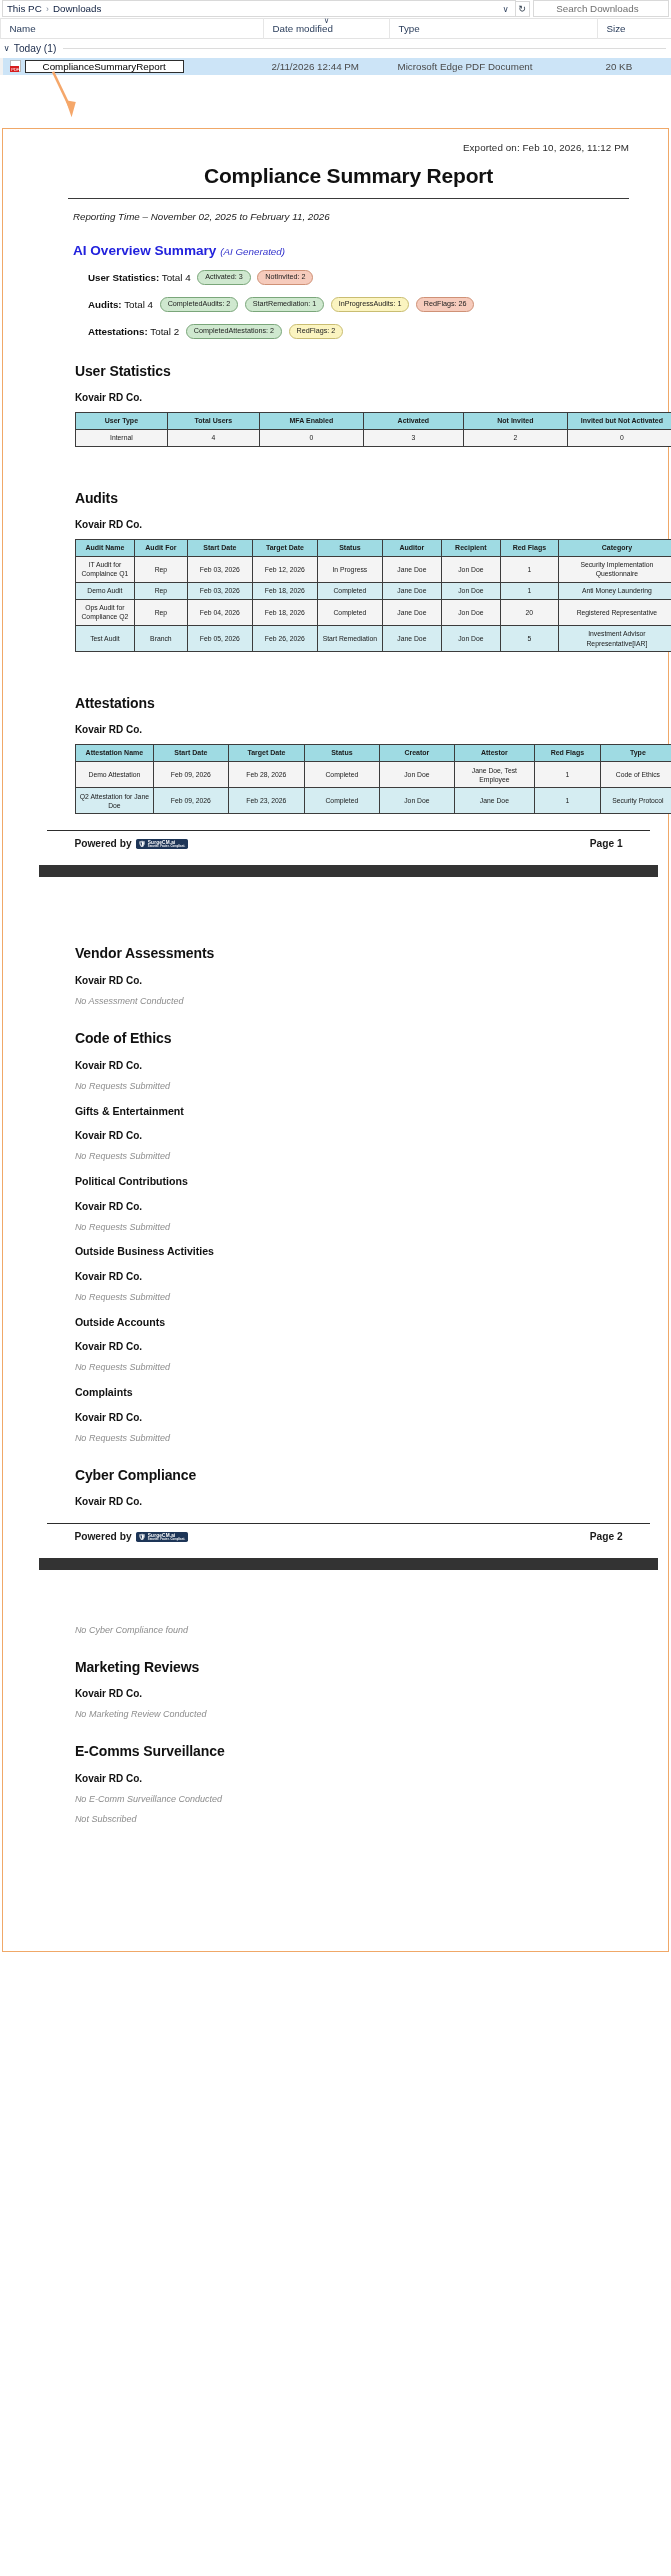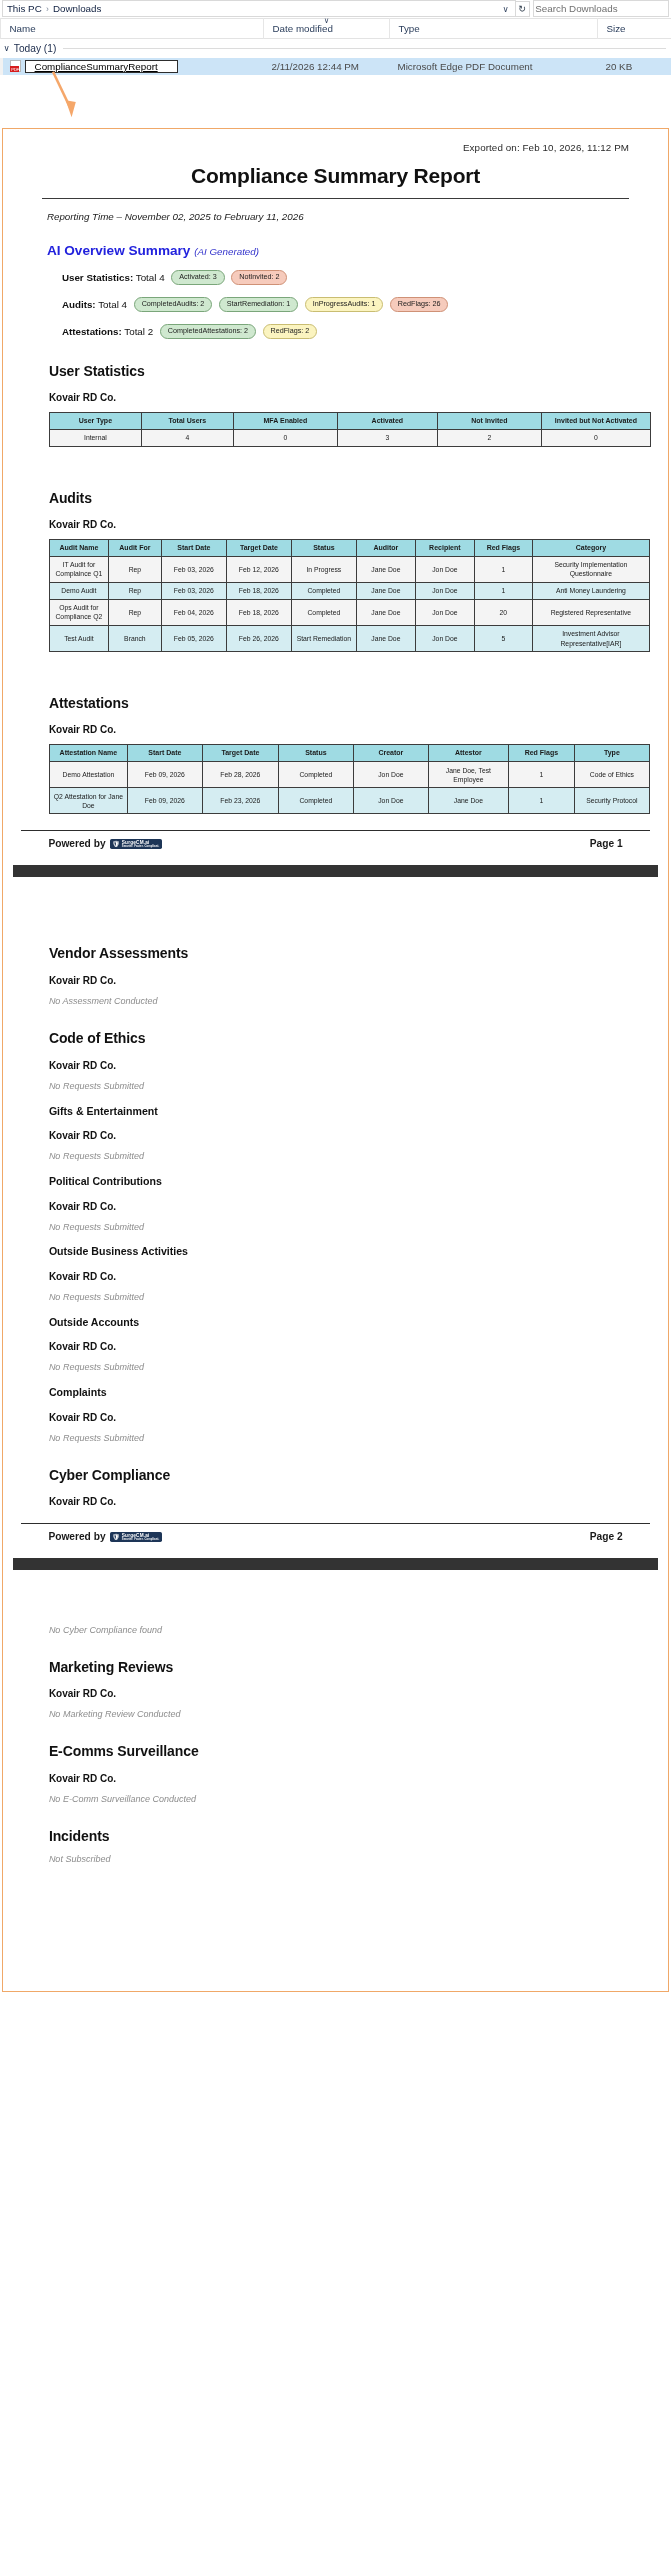--- a/index.html
+++ b/index.html
@@ -39,21 +39,21 @@
   .crumb-spacer { flex:1 1 auto; }
   .crumb-caret { color:#3a4a66; font-size:8.5px; padding:0 3.4px; }
   .refresh-btn {
     width:14.4px; height:16px; border:0.8px solid #d9d9d9; border-left:none;
     display:flex; align-items:center; justify-content:center;
     font-size:9.3px; color:#33404f; background:#fff;
   }
   .searchbox {
     width: 136px; height:17px; margin-left:3.4px;
     border:0.8px solid #d9d9d9; background:#fff;
-    display:flex; align-items:center; padding:0 1px;
+    display:flex; align-items:center; padding:0 22px;
     font-size:9.8px; color:#707070;
   }
 
   .colheader {
     height: 20.4px;
     display: flex;
     align-items: center;
     border-bottom: 0.8px solid #e3e3e3;
     background: #ffffff;
     position: relative;
@@ -97,39 +97,39 @@
   }
   .pdf-icon::after {
     content: "PDF";
     position:absolute; left:-0.8px; bottom:-0.8px;
     background:#d71c1c; color:#fff; font-size:4.2px;
     font-family:"Liberation Sans", sans-serif;
     line-height:5.1px; padding:0.8px 0.8px 0 0.8px; letter-spacing:-0.3px;
   }
   .rename-field {
     border: 0.8px solid #2d2d2d; background:#fff; color:#000;
-    font-size:9.8px; padding: 0px 9px; height:12.7px; line-height:12px;
+    font-size:9.8px; padding: 0px 17px; height:12.7px; line-height:12px;
     min-width: 153px;
-    text-decoration: underline;
   }
   .file-date-cell { width:126px; padding-left:8.5px; }
   .file-type-cell { width:208px; padding-left:8.5px; }
   .file-size-cell { width:72px; padding-left:8.5px; text-align:left; }
 
   .left-rail { position:absolute; left:0; top:0; bottom:0; width:3.4px; background:#f2f2f2; }
 
   
   .arrow-zone { position: relative; height: 53px; }
   .arrow-zone svg { position:absolute; left: 25.5px; top: -5.1px; }
 
   
   .pdf-wrap {
     border: 1.7px solid #f0a868;
     margin: 0 1.7px 5.1px 1.7px;
     background: #fff;
+    padding-left: 26px;
   }
   .page { padding: 0 10.2px; background:#fff; }
   .exported {
     text-align: right;
     font-size: 9.8px;
     color: #2a2a2a;
     padding: 13.6px 29px 0 0;
     letter-spacing: 0.1px;
   }
   .doc-title {
@@ -547,20 +547,19 @@
   <div class="page">
     <div class="gap-lg"></div>
     <div id="p3-sections">
         <p class="empty">No Cyber Compliance found</p>
         <h2 class="sec">Marketing Reviews</h2>
         <h3 class="org">Kovair RD Co.</h3>
         <p class="empty">No Marketing Review Conducted</p>
         <h2 class="sec">E-Comms Surveillance</h2>
         <h3 class="org">Kovair RD Co.</h3>
         <p class="empty">No E-Comm Surveillance Conducted</p>
-        <h2 class="sec">Incidents</h2>
         <p class="empty">Not Subscribed</p>
       </div>
     <div style="height:127px"></div>
   </div>
 
 </div>
 
 
 </body></html>

